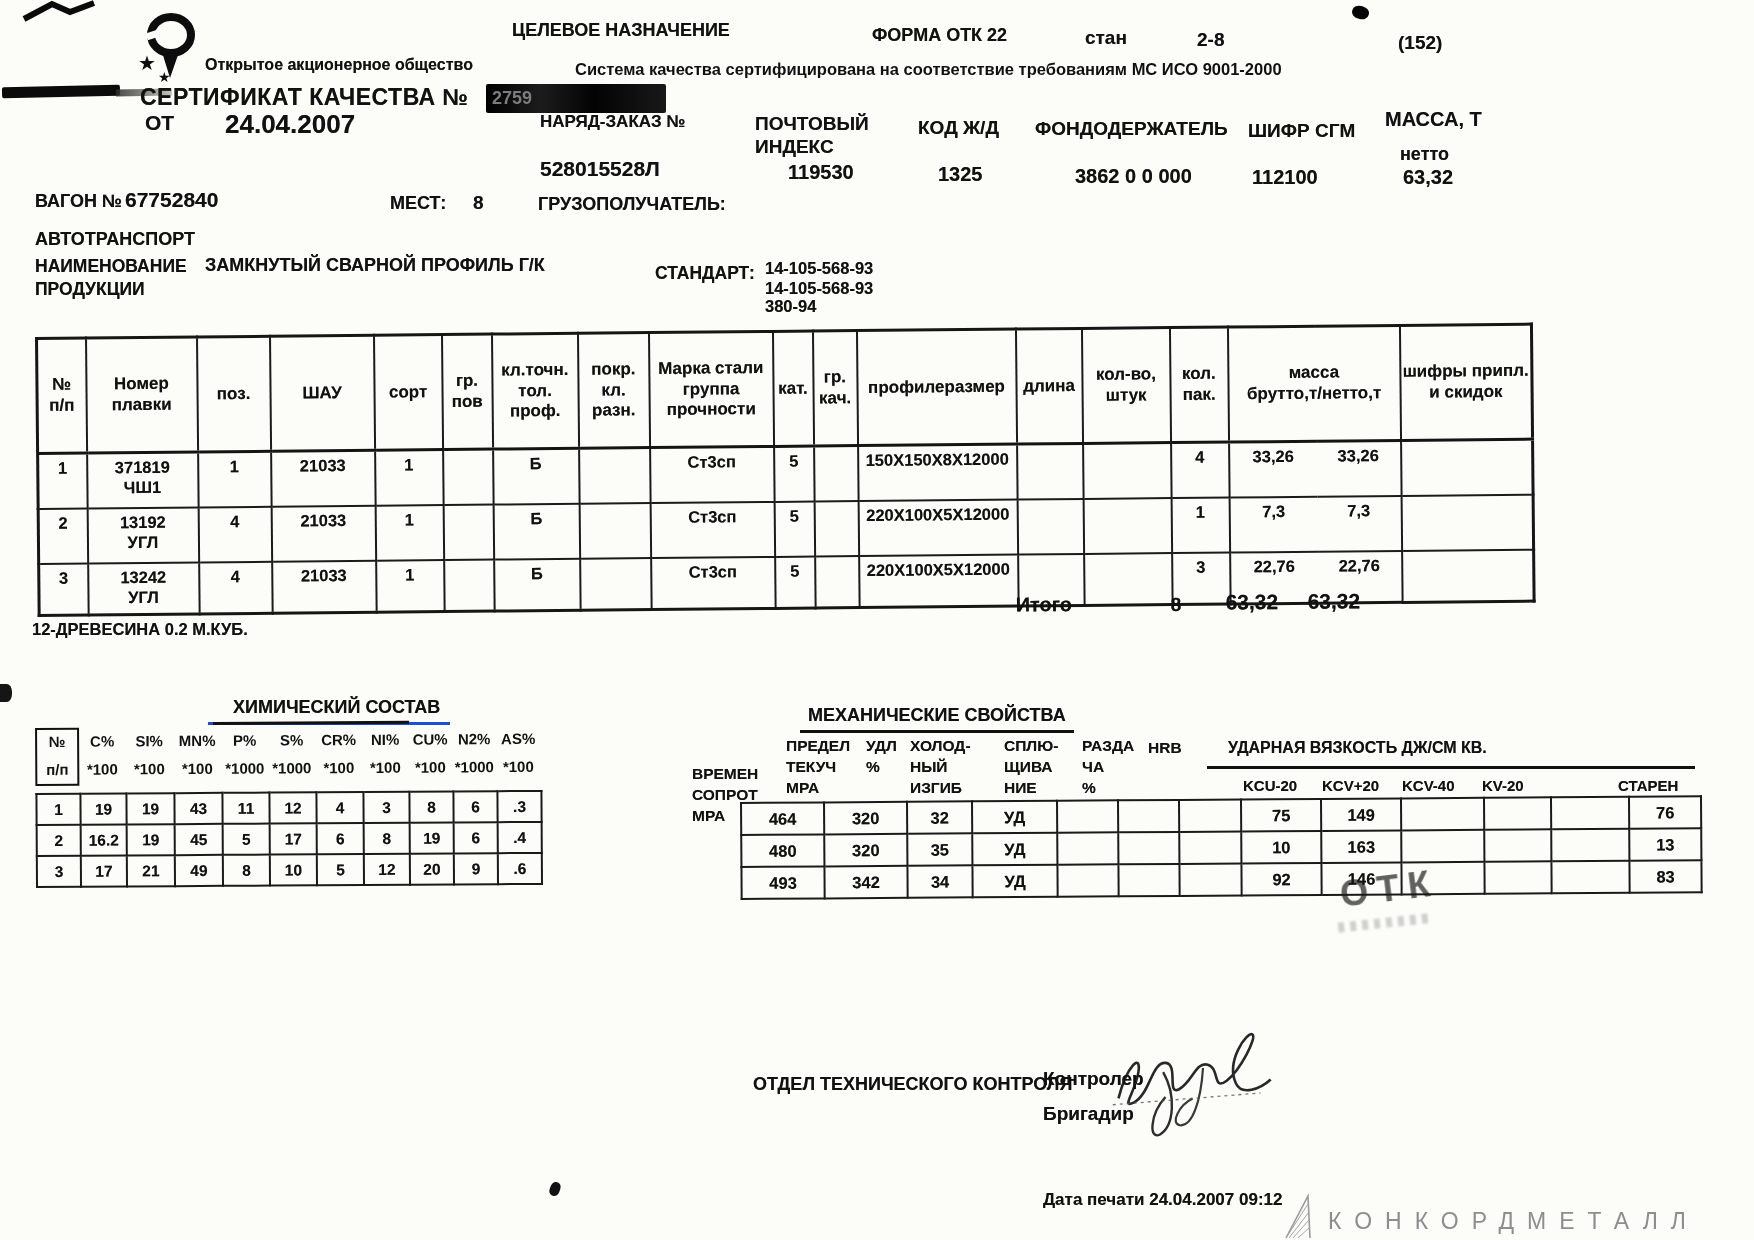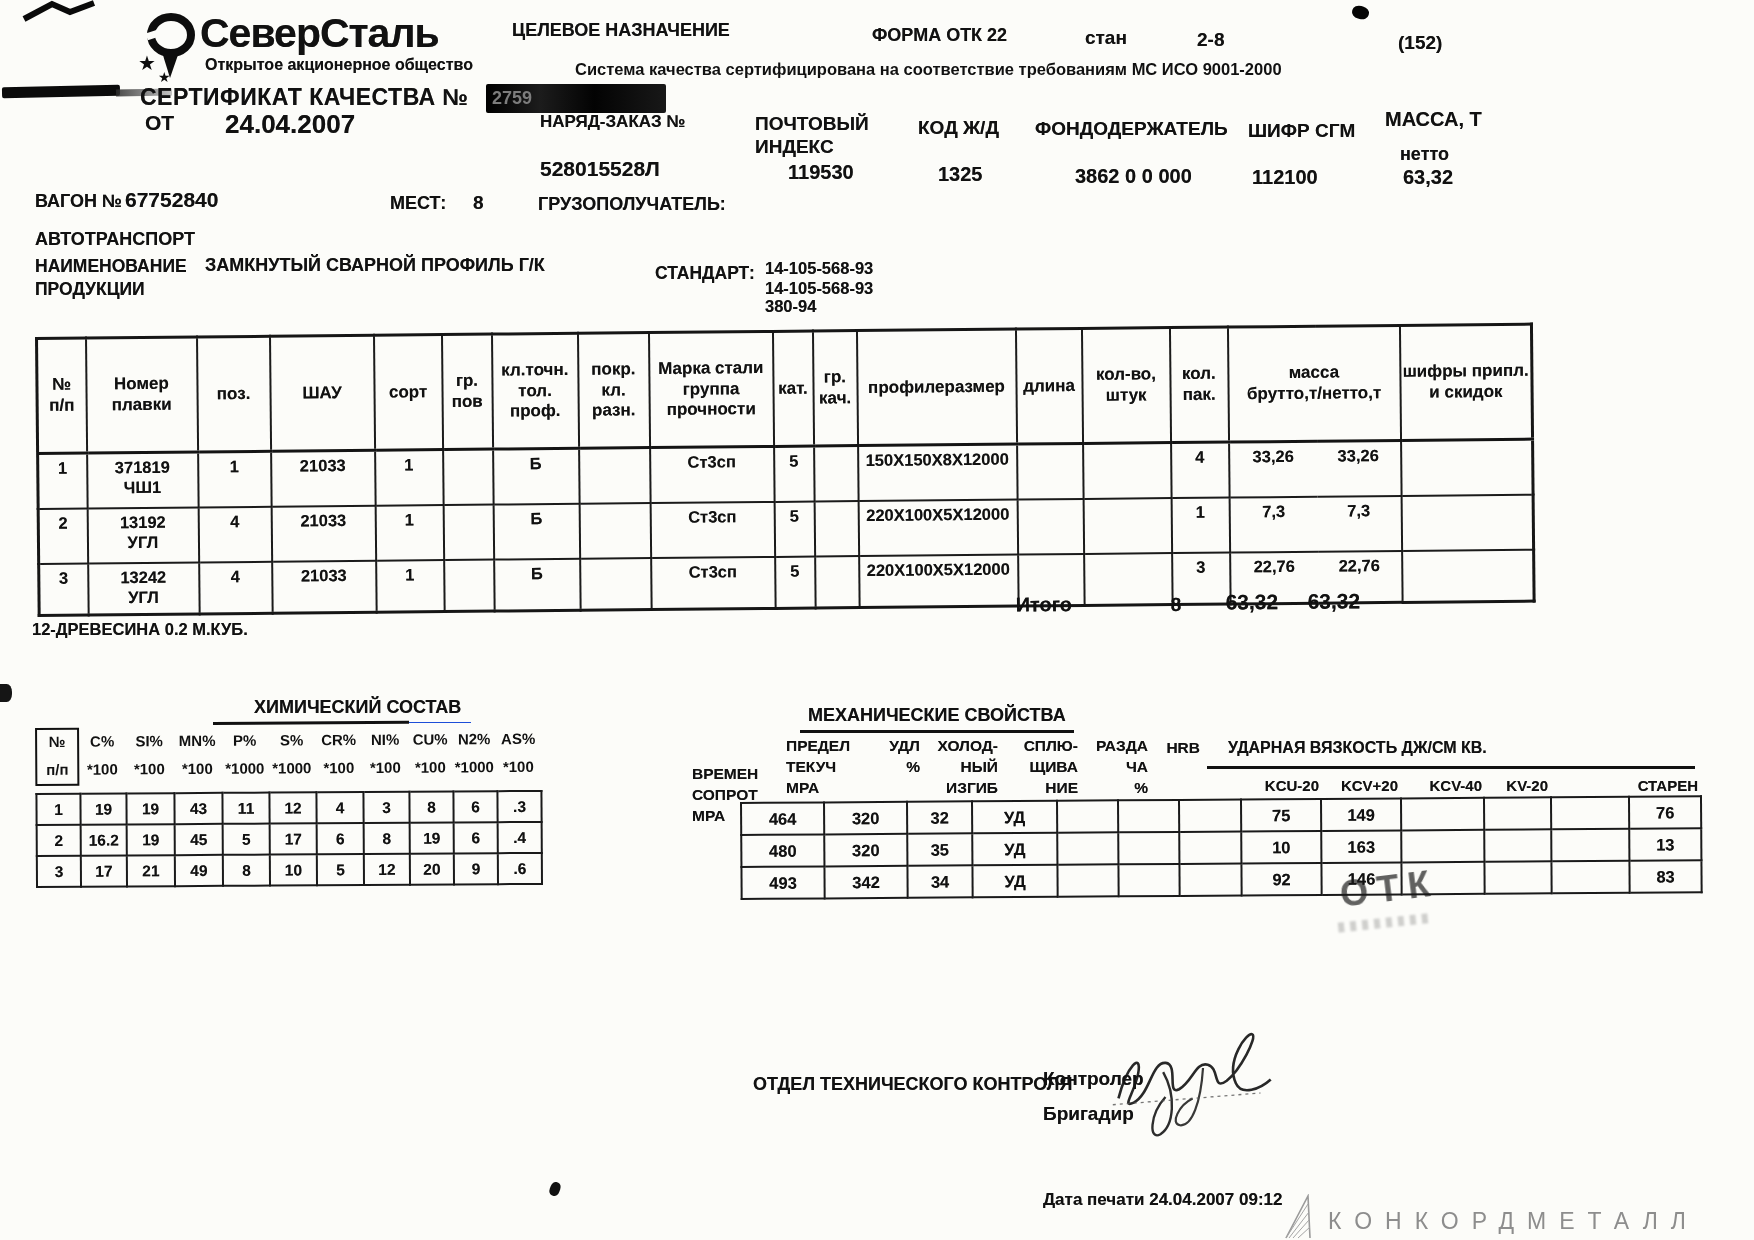--- a/index.html
+++ b/index.html
@@ -24,21 +24,21 @@
   .chem-head{display:flex;width:505px;}
   .chem-head .cell{text-align:center;font-size:15px;font-weight:700;line-height:1;}
   .chem-head .el{margin-bottom:13px;}
   .chem-tbl{width:505px;table-layout:fixed;border:2.5px solid #141414;}
   .chem-tbl td{border:2px solid #1a1a1a;height:27px;text-align:center;font-size:15.5px;
                font-weight:700;text-shadow:0 0 .4px rgba(0,0,0,.5);}
   
   .mech-tbl{width:960px;table-layout:fixed;border:2.5px solid #141414;}
   .mech-tbl td{border:2px solid #1a1a1a;height:28px;text-align:center;font-size:16.5px;
                font-weight:700;text-shadow:0 0 .4px rgba(0,0,0,.5);}
-  .mech-h{font-size:15.5px;font-weight:700;line-height:1.35;text-align:right;
+  .mech-h{font-size:15.5px;font-weight:700;line-height:1.35;text-align:left;
           text-shadow:0 0 .4px rgba(0,0,0,.5);}
   .stamp{color:rgba(55,55,55,.30);filter:blur(.6px);}
   .wm{color:#8d8d8d;letter-spacing:13px;font-size:23px;}
 </style>
 </head>
 <body>
 
 <div class="page">
 
   <svg class="abs" style="left:22px;top:0" width="80" height="22">
@@ -50,21 +50,20 @@
   <div class="abs" style="left:0;top:684px;width:12px;height:18px;background:#151515;border-radius:0 45% 45% 0"></div>
   <div class="abs" style="left:550px;top:1182px;width:10px;height:14px;background:#111;border-radius:40%;transform:rotate(20deg)"></div>
 
   <svg class="abs" style="left:138px;top:8px" width="62" height="80">
     <ellipse cx="33" cy="27" rx="20" ry="18" fill="none" stroke="#0d0d0d" stroke-width="8"></ellipse>
     <rect x="8" y="22" width="22" height="7" fill="#fcfcf9" transform="rotate(-18 19 25)"></rect>
     <path d="M24,44 L41,44 L32,70 Z" fill="#0d0d0d"></path>
     <text x="0" y="62" font-size="20" fill="#0d0d0d">★</text>
     <text x="20" y="74" font-size="14" fill="#0d0d0d">★</text>
   </svg>
-  <div class="abs b" style="left:200px;top:10px;font-size:41px;letter-spacing:-1px">СеверСталь</div>
   <div class="abs b" style="left:205px;top:56px;font-size:16px">Открытое акционерное общество</div>
   <div class="abs b" style="left:140px;top:84px;font-size:23px;letter-spacing:.5px">СЕРТИФИКАТ КАЧЕСТВА №</div>
   <div class="abs b" style="left:145px;top:111px;font-size:21px">ОТ</div>
   <div class="abs b" style="left:225px;top:109px;font-size:26px">24.04.2007</div>
 
   <div class="abs" style="left:486px;top:84px;width:180px;height:29px;background:linear-gradient(90deg,#000,#1c1c1c 30%,#030303 60%,#181818);border-radius:2px">
     <span class="abs b" style="left:6px;top:4px;font-size:18px;color:#7d7d7d">2759</span>
   </div>
 
   <div class="abs b" style="left:512px;top:20px;font-size:18px">ЦЕЛЕВОЕ НАЗНАЧЕНИЕ</div>
@@ -226,21 +225,21 @@
       </table>
 
     <div class="abs b" style="left:978px;top:266px;font-size:20px">Итого</div>
     <div class="abs b" style="left:1133px;top:268px;font-size:19px">8</div>
     <div class="abs b" style="left:1188px;top:265px;font-size:21px">63,32</div>
     <div class="abs b" style="left:1270px;top:265px;font-size:21px">63,32</div>
   </div>
 
   <div class="abs b" style="left:32px;top:620px;font-size:16.5px">12-ДРЕВЕСИНА 0.2 М.КУБ.</div>
 
-  <div class="abs b" style="left:229px;top:697px;font-size:18px;border-bottom:1px solid #1d4ed8;padding:0 10px 4px 25px">ХИМИЧЕСКИЙ СОСТАВ</div>
+  <div class="abs b" style="left:208px;top:697px;font-size:18px;border-bottom:3px solid #1d4ed8;padding:0 10px 4px 25px">ХИМИЧЕСКИЙ СОСТАВ</div>
 
   <div class="abs chem-wrap">
     <div class="abs" style="left:178px;top:1px;width:196px;height:3px;background:#111"></div>
     <div class="chem-head" style="margin-top:6px">
       <div class="cell" style="width:44px;border:2px solid #111;height:58px;padding-top:4px;box-sizing:border-box">
         <div class="el">№</div>
         <div>п/п</div>
       </div>
       <div class="cell" style="width:46px;padding-top:6px">
           <div class="el">C%</div>

